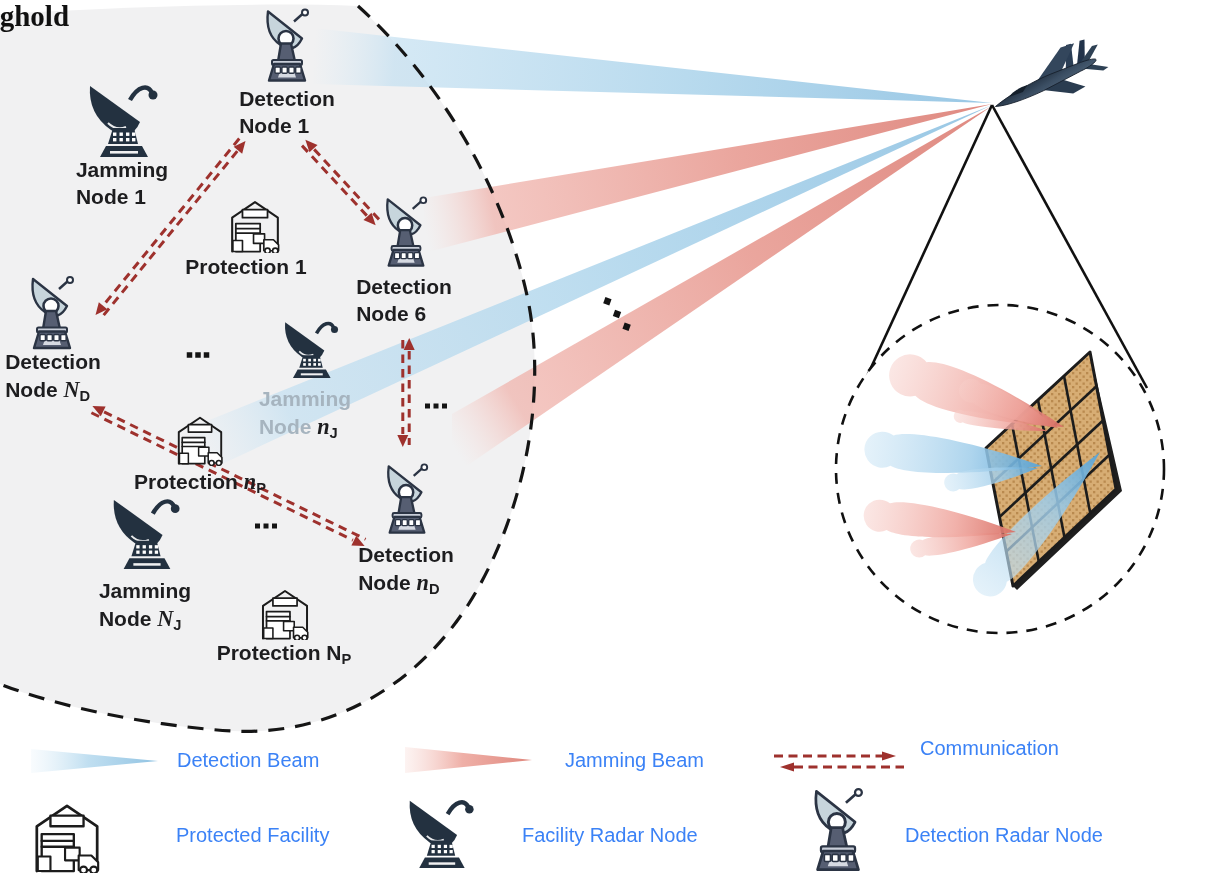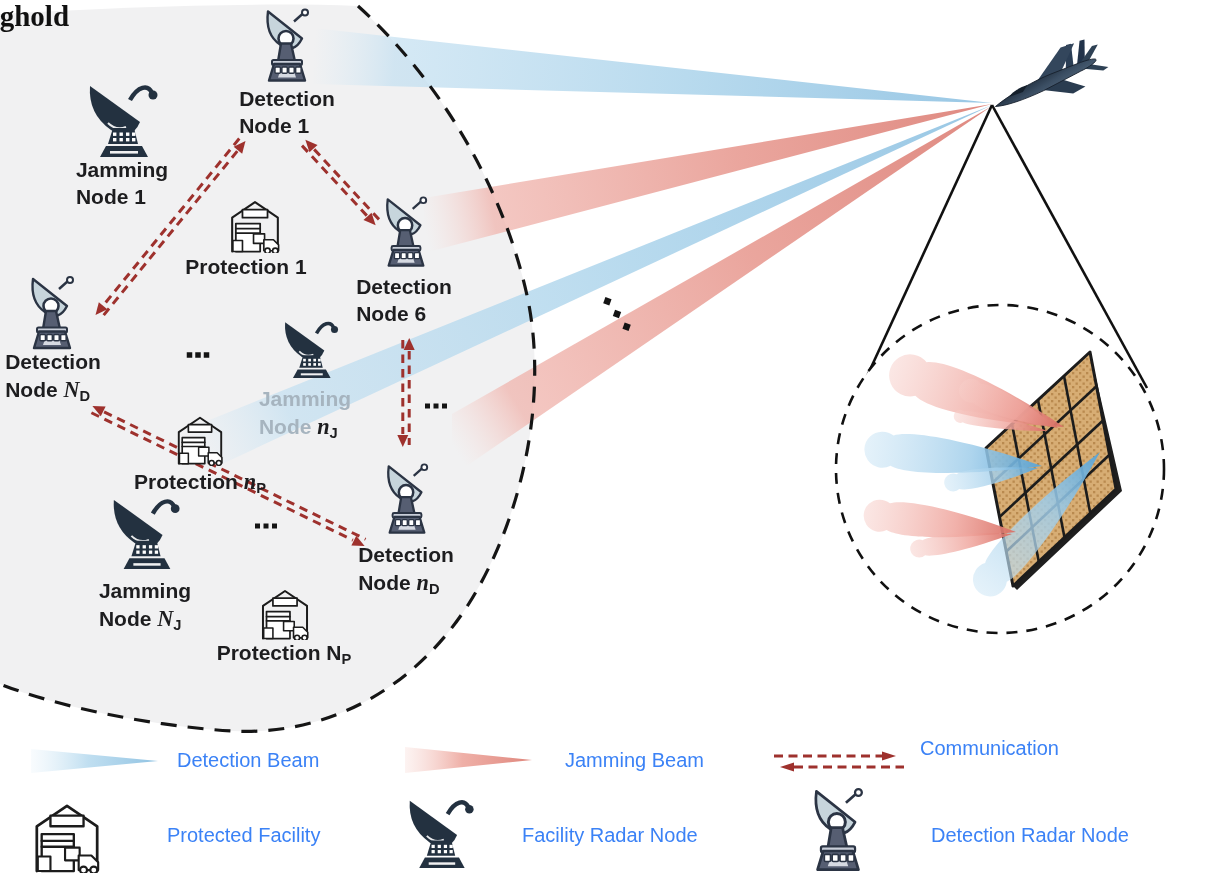--- a/index.html
+++ b/index.html
@@ -311,24 +311,24 @@
           <use href="#sym-legend-jbeam" width="134" height="30"></use>
         </svg>
         <div class="legend-label" style="left: 553px; top: 749px; margin-left: 12px;">Jamming Beam</div>
         <svg class="lgsvg" width="138" height="26" style="left: 770px; top: 749px;">
           <use href="#sym-legend-comm" width="138" height="26"></use>
         </svg>
         <div class="legend-label" style="left: 920px; top: 737px;">Communication</div>
         <svg class="lgsvg" width="74" height="74" style="left: 30px; top: 799px;">
           <use href="#sym-protection" width="74" height="74"></use>
         </svg>
-        <div class="legend-label" style="left: 167px; top: 824px;">Protected Facility</div>
+        <div class="legend-label" style="left: 176px; top: 824px;">Protected Facility</div>
         <svg class="lgsvg" width="70" height="74" style="left: 406px; top: 796px;">
           <use href="#sym-jamming" width="70" height="74"></use>
         </svg>
         <div class="legend-label" style="left: 522px; top: 824px;">Facility Radar Node</div>
         <svg class="lgsvg" width="60" height="84" style="left: 808px; top: 788px;">
           <use href="#sym-detection" width="60" height="84"></use>
         </svg>
-        <div class="legend-label" style="left: 931px; top: 824px;">Detection Radar Node</div>
+        <div class="legend-label" style="left: 905px; top: 824px;">Detection Radar Node</div>
       </div>
   </div>
 </div>
 
 </body></html>

